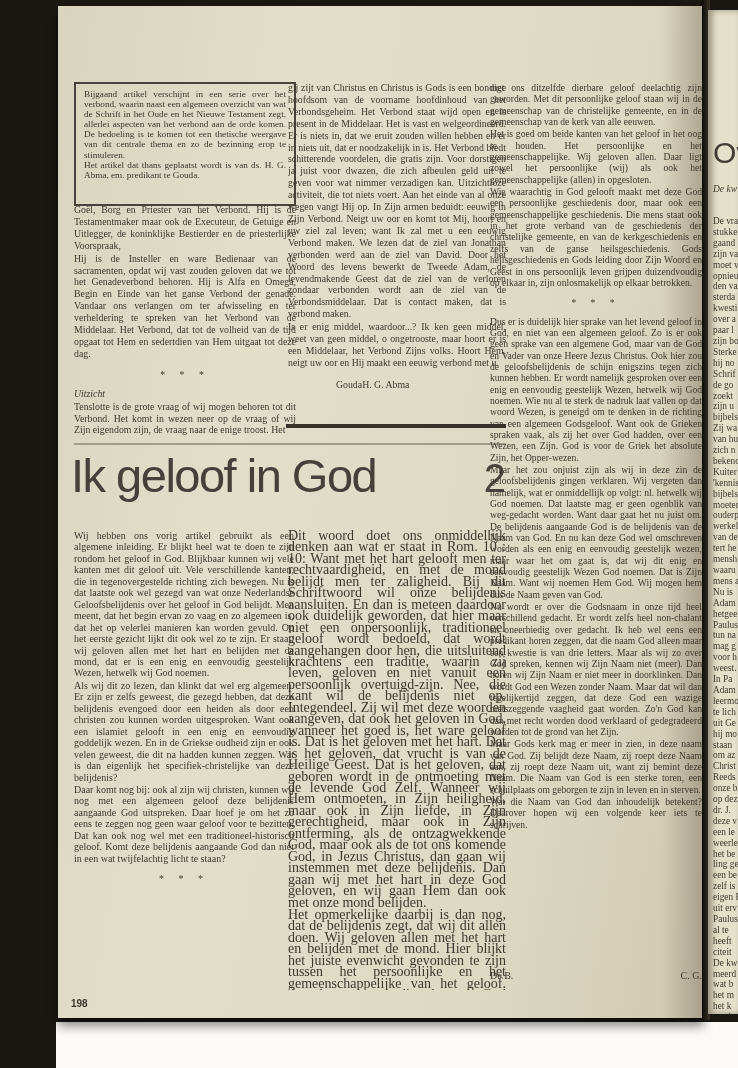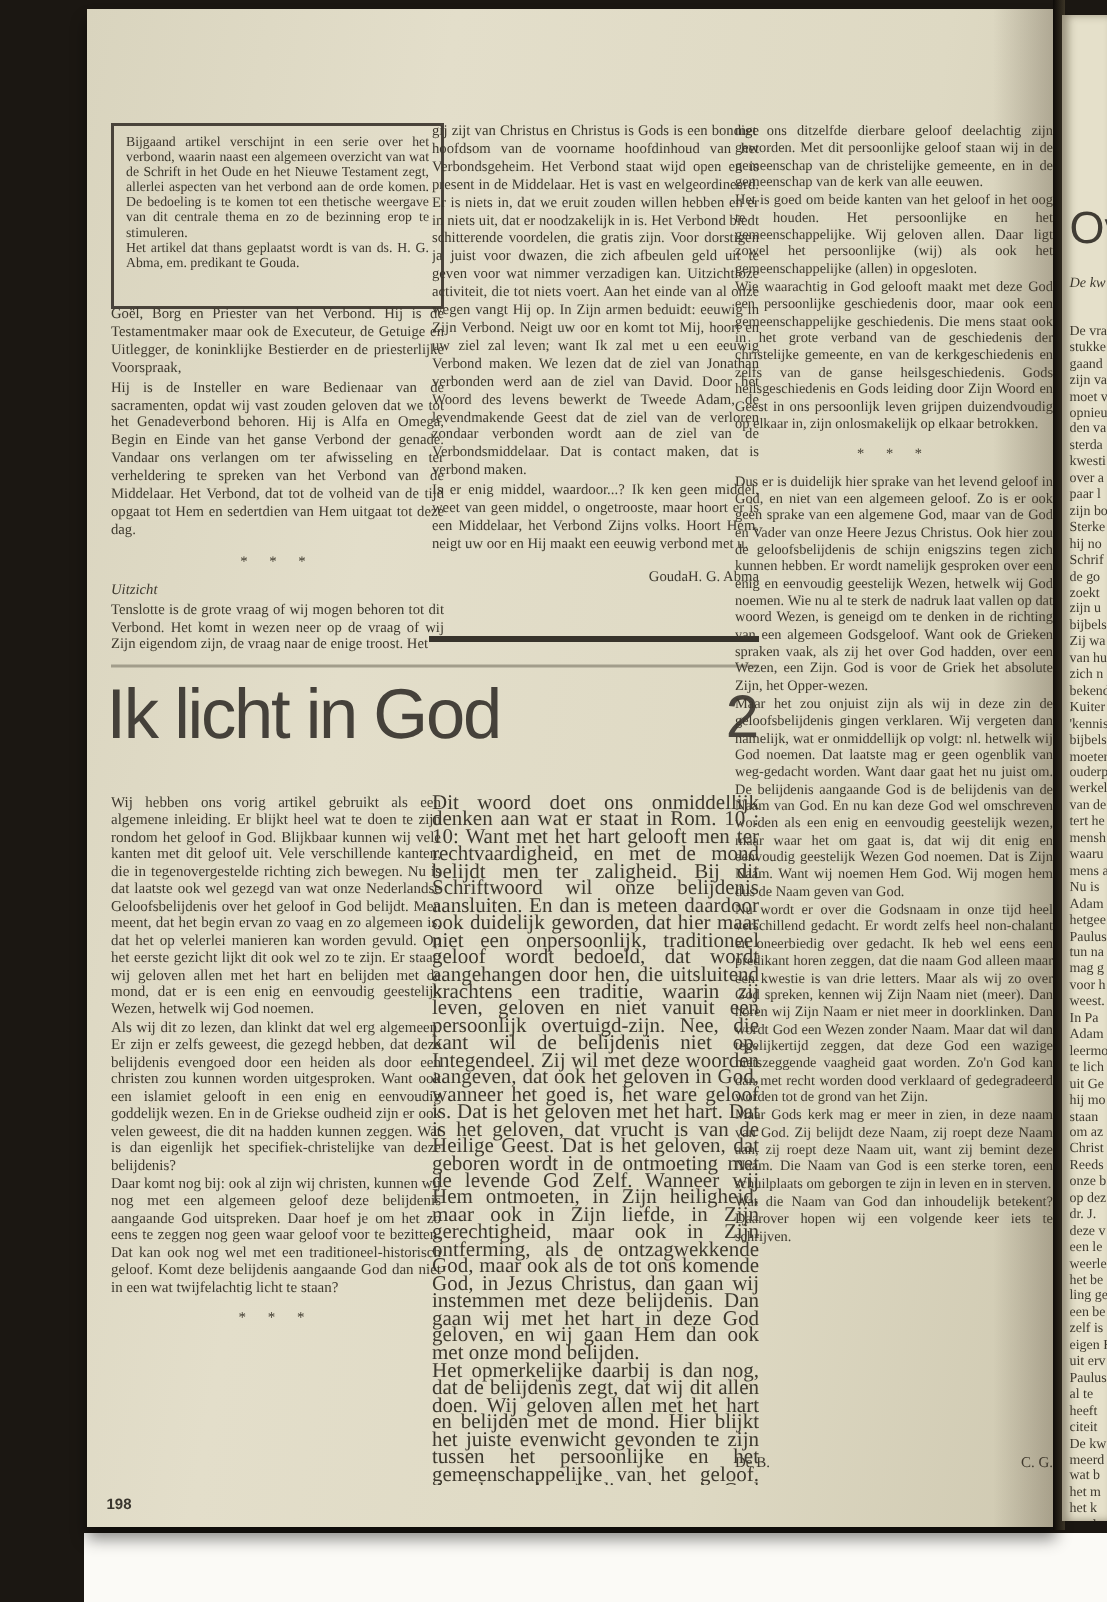--- a/index.html
+++ b/index.html
@@ -40,21 +40,21 @@
   .body-text p { margin:0; }
   .body-text p + p { margin-top:1px; }
   .stars { text-align:center; letter-spacing:6px; margin:9px 0 7px; color:#3d382d; }
   .intro-box {
     position:absolute; left:16px; top:76px; width:222px; height:124px;
     border:2px solid #49433a; padding:5px 8px; box-sizing:border-box;
     font-size:9.2px; line-height:10.1px; text-align:justify; color:#3b362c;
     overflow:hidden;
   }
   .intro-box p { margin:0; }
-  .sig-row { display:flex; justify-content:flex-end; margin-top:10px;padding-left:48px; }
+  .sig-row { display:flex; justify-content:flex-start; margin-top:10px;padding-left:48px; }
   .rule-thick { position:absolute; left:228px; top:418px; width:220px; height:4px; background:#37332b; }
   .rule-thin  { position:absolute; left:16px;  top:437px; width:432px; height:2px; background:#a29d8b; }
   .headline {
     position:absolute; left:13px; top:446px; width:400px;
     font-family:"Liberation Sans","DejaVu Sans",sans-serif;
     font-size:47px; line-height:1; letter-spacing:-1.5px; font-weight:400; color:#45413a;
     white-space:nowrap;
   }
   .headline-number {
     position:absolute; left:406px; top:452px; width:42px; text-align:right;
@@ -112,21 +112,21 @@
       <p>Is er enig middel, waardoor...? Ik ken geen middel, weet van geen middel, o ongetrooste, maar hoort er is een Middelaar, het Verbond Zijns volks. Hoort Hem, neigt uw oor en Hij maakt een eeuwig verbond met u.</p>
       <div class="sig-row">
         <span>Gouda</span>
         <span>H. G. Abma</span>
       </div>
     </div>
 
     <div class="rule-thick"></div>
     <div class="rule-thin"></div>
 
-    <div class="headline">Ik licht in God</div>
+    <div class="headline">Ik geloof in God</div>
     <div class="headline-number">2</div>
 
     <div class="body-text a2c1">
       <p>Wij hebben ons vorig artikel gebruikt als een algemene inleiding. Er blijkt heel wat te doen te zijn rondom het geloof in God. Blijkbaar kunnen wij vele kanten met dit geloof uit. Vele verschillende kanten, die in tegenovergestelde richting zich bewegen. Nu is dat laatste ook wel gezegd van wat onze Nederlandse Geloofsbelijdenis over het geloof in God belijdt. Men meent, dat het begin ervan zo vaag en zo algemeen is, dat het op velerlei manieren kan worden gevuld. Op het eerste gezicht lijkt dit ook wel zo te zijn. Er staat: wij geloven allen met het hart en belijden met de mond, dat er is een enig en eenvoudig geestelijk Wezen, hetwelk wij God noemen.</p>
       <p>Als wij dit zo lezen, dan klinkt dat wel erg algemeen. Er zijn er zelfs geweest, die gezegd hebben, dat deze belijdenis evengoed door een heiden als door een christen zou kunnen worden uitgesproken. Want ook een islamiet gelooft in een enig en eenvoudig goddelijk wezen. En in de Griekse oudheid zijn er ook velen geweest, die dit na hadden kunnen zeggen. Wat is dan eigenlijk het specifiek-christelijke van deze belijdenis?</p>
       <p>Daar komt nog bij: ook al zijn wij christen, kunnen wij nog met een algemeen geloof deze belijdenis aangaande God uitspreken. Daar hoef je om het zo eens te zeggen nog geen waar geloof voor te bezitten. Dat kan ook nog wel met een traditioneel-historisch geloof. Komt deze belijdenis aangaande God dan niet in een wat twijfelachtig licht te staan?</p>
       <div class="stars">* * *</div>
     </div>
 
     <div class="body-text a2c2">

